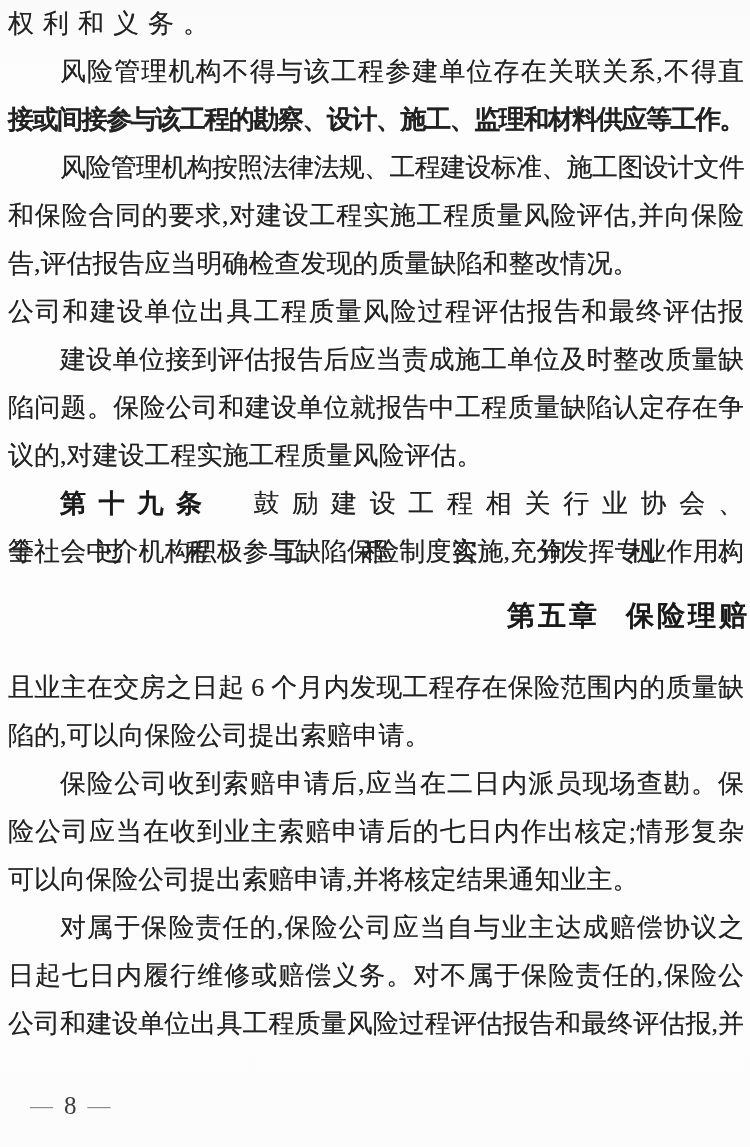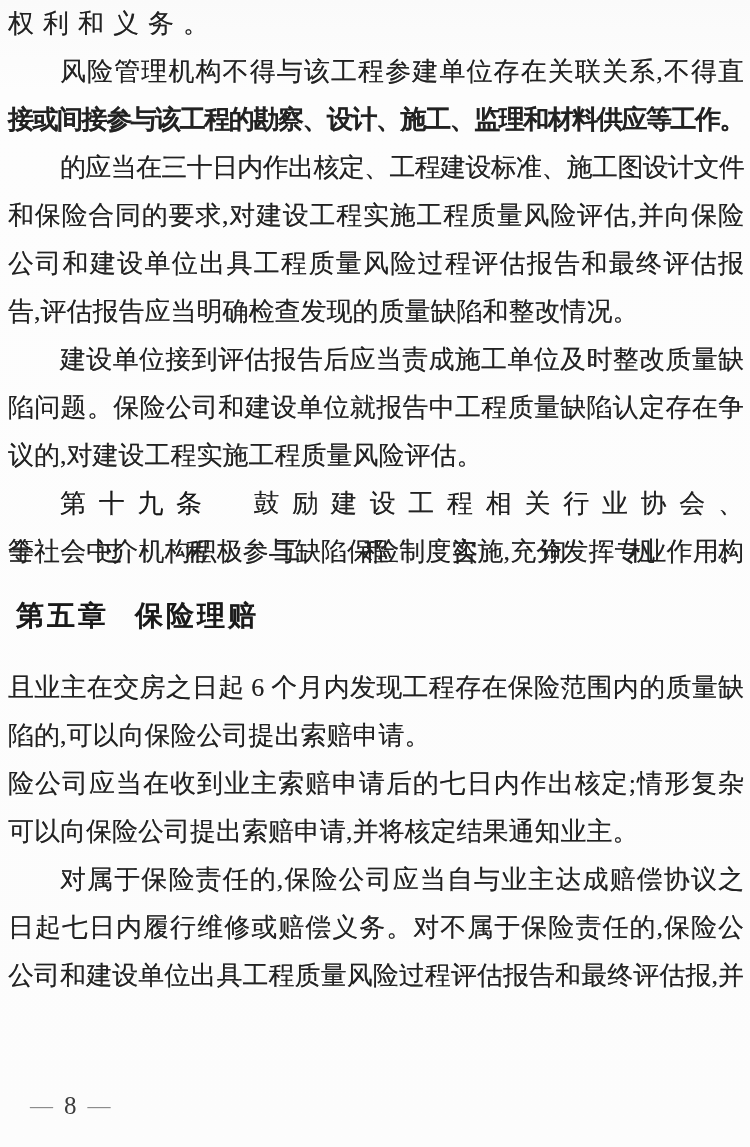--- a/index.html
+++ b/index.html
@@ -25,26 +25,26 @@
   }
   .fill {
     text-align: justify;
     text-align-last: justify;
     text-justify: inter-character;
   }
   .ind { text-indent: 52px; }
   .tight1 { letter-spacing: -0.8px; }
   .tight2 { letter-spacing: -1.6px; font-weight: bold; }
   .sp1 { letter-spacing: 9px; }
-  .lead { font-weight: 400; color: #1a1a1a; }
+  .lead { font-weight: 700; color: #1a1a1a; }
   .chapter-heading {
     height: 48px;
     line-height: 48px;
-    margin: 16px 0 24px 16px;
-    text-align: left;
+    margin: 16px 0 24px 6px;
+    text-align: right;
     font-size: 28px;
     font-weight: 700;
     letter-spacing: 3px;
     color: #1a1a1a;
     text-shadow: 0 0 0.4px rgba(20,20,20,0.5);
   }
   .chapter-heading .gap { display: inline-block; width: 26px; }
   .page-footer {
     position: absolute;
     left: 30px;
@@ -59,39 +59,40 @@
 </style>
 </head>
 <body>
 
 <div class="page">
   <div class="body-text">
 
     <div class="line sp1">权利和义务。</div>
     <div class="line fill ind">风险管理机构不得与该工程参建单位存在关联关系,不得直</div>
     <div class="line fill tight2">接或间接参与该工程的勘察、设计、施工、监理和材料供应等工作。</div>
-    <div class="line fill ind tight1">的应当在三十日内作出核定、工程建设标准、施工图设计文件</div>
+    <div class="line fill ind tight1">风险管理机构按照法律法规、工程建设标准、施工图设计文件</div>
     <div class="line fill">和保险合同的要求,对建设工程实施工程质量风险评估,并向保险</div>
+    <div class="line">告,评估报告应当明确检查发现的质量缺陷和整改情况。</div>
     <div class="line fill">公司和建设单位出具工程质量风险过程评估报告和最终评估报</div>
-    <div class="line">告,评估报告应当明确检查发现的质量缺陷和整改情况。</div>
     <div class="line fill ind">建设单位接到评估报告后应当责成施工单位及时整改质量缺</div>
     <div class="line fill">陷问题。保险公司和建设单位就报告中工程质量缺陷认定存在争</div>
     <div class="line">议的,对建设工程实施工程质量风险评估。</div>
 
     <div class="line fill ind">
       <span class="lead">第十九条</span><span>　鼓励建设工程相关行业协会、全过程工程咨询机构</span>
     </div>
     <div class="line fill tight1">等社会中介机构积极参与缺陷保险制度实施,充分发挥专业作用。</div>
 
     <div class="chapter-heading">
       <span>第五章</span><span class="gap"></span><span>保险理赔</span>
     </div>
 
     <div class="line fill">且业主在交房之日起 6 个月内发现工程存在保险范围内的质量缺</div>
     <div class="line">陷的,可以向保险公司提出索赔申请。</div>
+    <div class="line fill ind">保险公司收到索赔申请后,应当在二日内派员现场查勘。保</div>
     <div class="line fill">险公司应当在收到业主索赔申请后的七日内作出核定;情形复杂</div>
     <div class="line">可以向保险公司提出索赔申请,并将核定结果通知业主。</div>
     <div class="line fill ind">对属于保险责任的,保险公司应当自与业主达成赔偿协议之</div>
     <div class="line fill">日起七日内履行维修或赔偿义务。对不属于保险责任的,保险公</div>
     <div class="line fill">公司和建设单位出具工程质量风险过程评估报告和最终评估报,并</div>
 
   </div>
 
   <div class="page-footer">
     <span class="dash">—</span>

